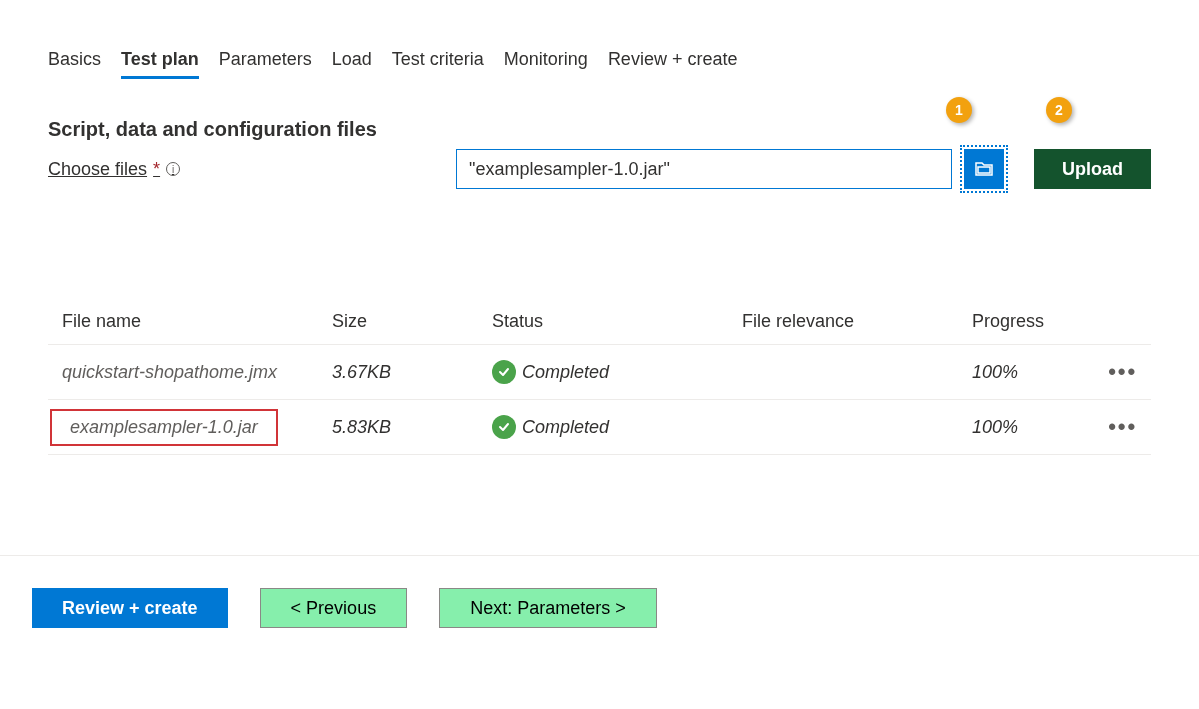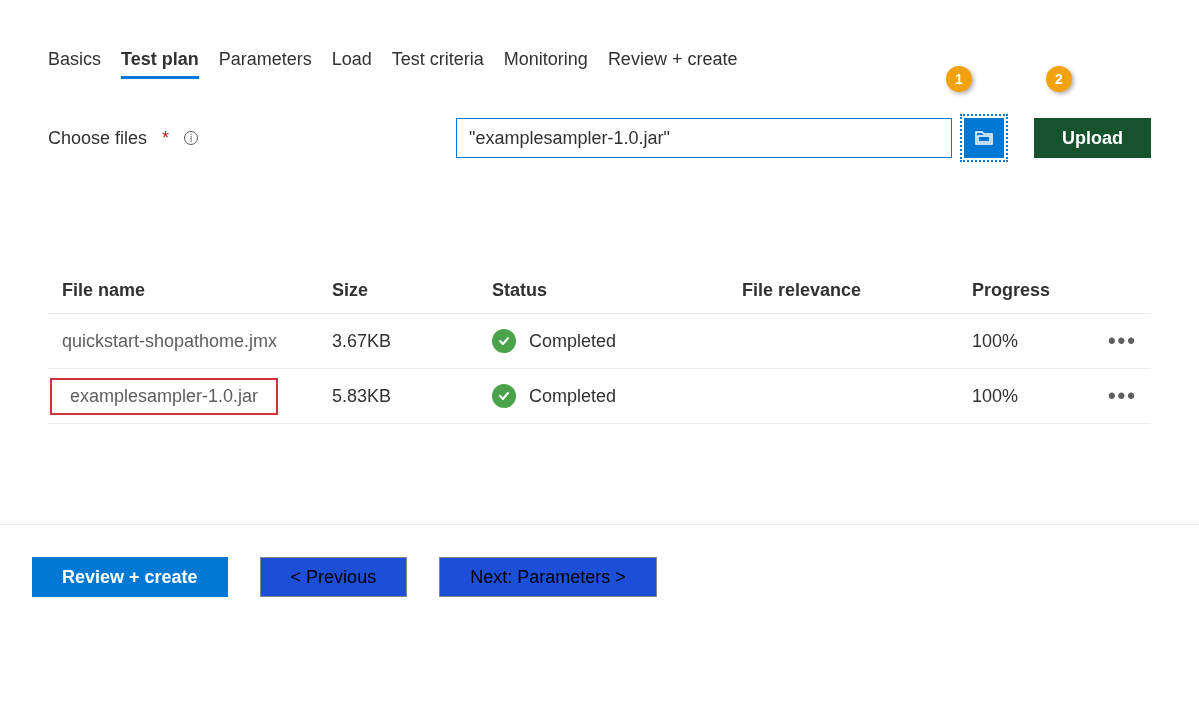--- a/index.html
+++ b/index.html
@@ -58,21 +58,22 @@
       display: flex;
       align-items: center;
       gap: 0;
     }
     .field-label {
       font-size: 18px;
       width: 408px;
       flex-shrink: 0;
       display: flex;
       align-items: center;
-      gap: 15px;
+      gap: 6px;
+      text-decoration: underline;
     }
     .required {
       color: #a4262c;
     }
     .info-icon {
       width: 14px;
       height: 14px;
       border: 1px solid #605e5c;
       border-radius: 50%;
       display: inline-flex;
@@ -141,49 +142,50 @@
     .table-section {
       margin-top: 110px;
     }
     .files-table {
       width: 100%;
       border-collapse: collapse;
     }
     .files-table th {
       text-align: left;
       font-size: 18px;
-      font-weight: 700;
+      font-weight: 400;
       padding: 12px 14px;
       border-bottom: 1px solid #edebe9;
     }
     .files-table td {
       font-size: 18px;
       padding: 14px 14px;
       border-bottom: 1px solid #edebe9;
       vertical-align: middle;
+      font-style: italic;
     }
     .col-name { width: 270px; }
     .col-size { width: 160px; }
     .col-status { width: 250px; }
     .col-relevance { width: 230px; }
     .col-progress { }
     .col-actions { width: 50px; text-align: center; }
     .file-name-cell {
       color: #605e5c;
     }
     .highlighted {
       border: 2px solid #d13438;
       padding: 6px 18px;
       display: inline-block;
       margin: -8px -12px;
     }
     .status-cell {
       display: flex;
       align-items: center;
-      gap: 13px;
+      gap: 6px;
     }
     .check-icon {
       width: 24px;
       height: 24px;
       background: #4aa34a;
       border-radius: 50%;
       display: inline-flex;
       align-items: center;
       justify-content: center;
       color: #ffffff;
@@ -204,21 +206,21 @@
     .footer-buttons {
       display: flex;
       gap: 32px;
       padding: 32px 32px 12px 32px;
     }
     .btn {
       height: 40px;
       padding: 0 30px;
       font-size: 18px;
       border: 1px solid #8a8886;
-      background: #1d4ed8;
+      background: #86efac;
       cursor: pointer;
     }
     .btn-primary {
       background: #0078d4;
       color: #ffffff;
       border: none;
       font-weight: 600;
     }
   </style>
 </head>
@@ -228,20 +230,21 @@
   <div class="tabs">
     <div class="tab">Basics</div>
     <div class="tab active">Test plan</div>
     <div class="tab">Parameters</div>
     <div class="tab">Load</div>
     <div class="tab">Test criteria</div>
     <div class="tab">Monitoring</div>
     <div class="tab">Review + create</div>
   </div>
 
+  <h2 class="section-title">Script, data and configuration files</h2>
 
   <div class="field-row">
     <div class="field-label">
       <span>Choose files</span>
       <span class="required">*</span>
       <span class="info-icon">i</span>
     </div>
     <input class="file-input" type="text" value="&quot;examplesampler-1.0.jar&quot;" style="">
     <div class="callout-wrapper">
       <button class="folder-btn">

